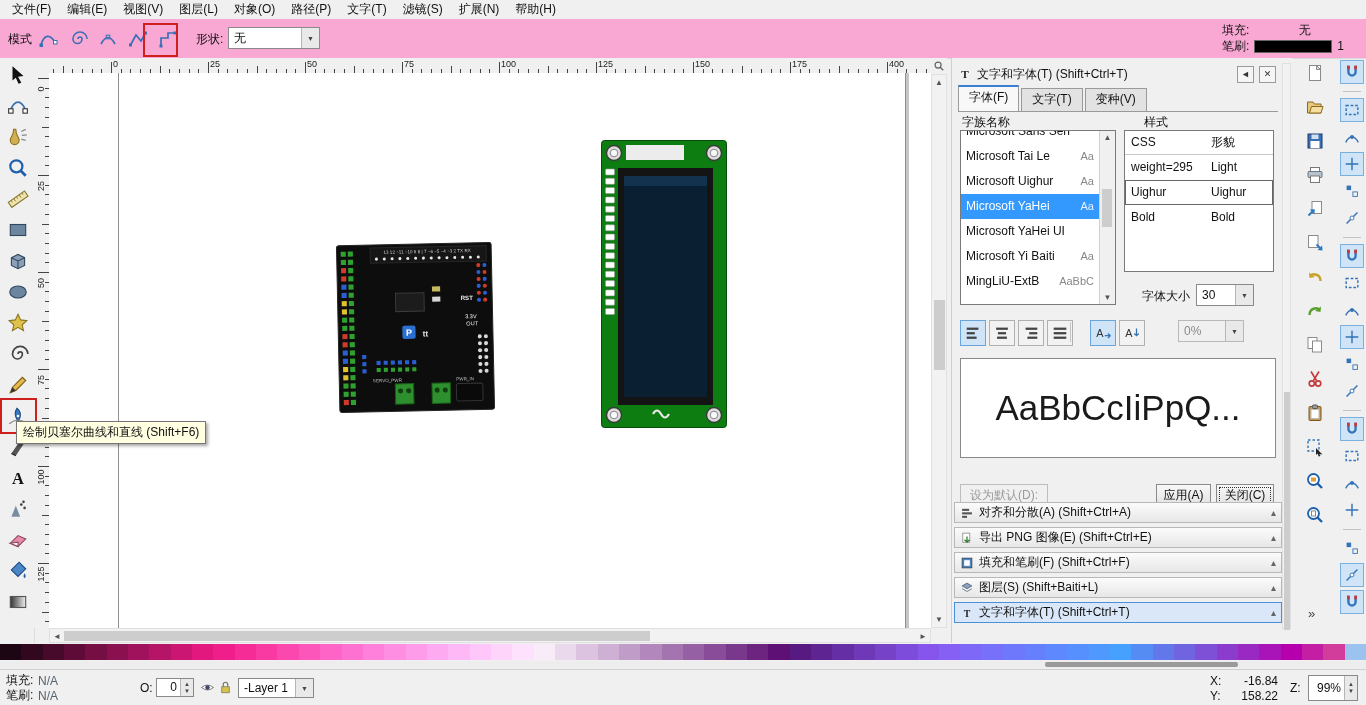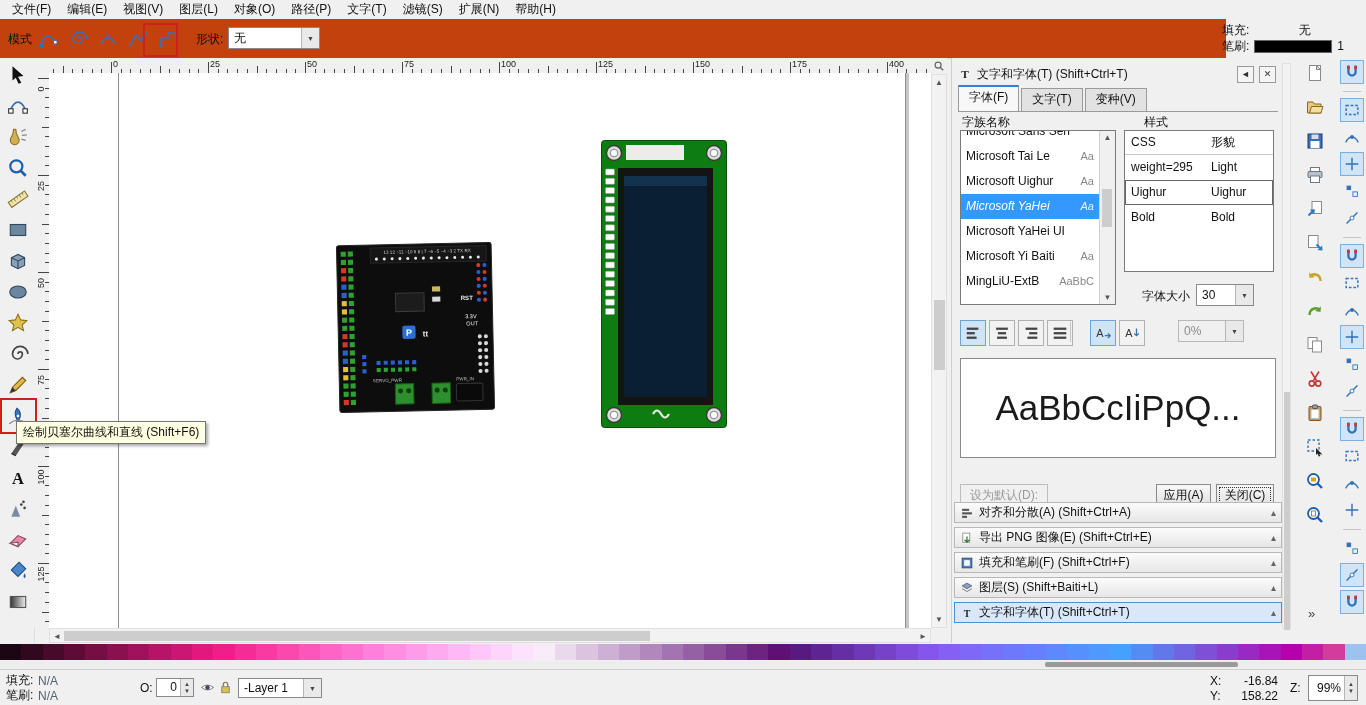--- a/index.html
+++ b/index.html
@@ -4,21 +4,21 @@
 <style>
   html,body{margin:0;padding:0;background:#777;}
   #app{position:relative;width:1366px;height:705px;background:#f0f0f0;overflow:hidden;
        font-family:"Liberation Sans","DejaVu Sans",sans-serif;font-size:12px;color:#111;}
   .abs{position:absolute;}
   svg{display:block;font-family:inherit;}
   
   #menubar{position:absolute;left:0;top:0;width:1366px;height:19px;display:flex;align-items:center;padding-left:4px;background:#f0f0f0;}
   .menu-item{padding:1px 8px;cursor:default;}
   
-  #toolbar{position:absolute;left:0;top:19px;width:1226px;height:39px;background:#c2410c;border-bottom:1px solid #d9d9d9;}
+  #toolbar{position:absolute;left:0;top:19px;width:1366px;height:39px;background:#f9a8d4;border-bottom:1px solid #d9d9d9;}
   .tbtn{width:26px;height:26px;display:flex;align-items:center;justify-content:center;border:1px solid transparent;}
   #mode-buttons{display:flex;gap:2px;}
   .redbox{border:2px solid #cf2020;pointer-events:none;z-index:50;}
   .combo{background:#fff;border:1px solid #8a8a8a;display:flex;align-items:center;box-sizing:border-box;}
   .combo .cval{flex:1;padding:0 5px;overflow:hidden;white-space:nowrap;}
   .combo .carrow{width:17px;align-self:stretch;background:#e9e9e9;border-left:1px solid #b5b5b5;display:flex;align-items:center;justify-content:center;font-size:7px;color:#444;}
   .combo.disabled{background:#f0f0f0;color:#8a8a8a;border-color:#b8b8b8;}
   
   #toolbox{position:absolute;left:0;top:58px;width:34px;height:585px;background:#f0f0f0;border-right:1px solid #dcdcdc;}
   .toolbtn{position:absolute;left:3px;width:28px;height:28px;display:flex;align-items:center;justify-content:center;border:1px solid transparent;}
@@ -41,21 +41,21 @@
   #dock{position:absolute;left:951px;top:58px;width:340px;height:585px;background:#f0f0f0;border-left:1px solid #cfcfcf;}
   #dlg-titlebar{position:absolute;left:2px;top:5px;width:328px;height:22px;display:flex;align-items:center;gap:5px;padding-left:4px;box-sizing:border-box;}
   .mini-btn{width:15px;height:15px;border:1px solid #9a9a9a;background:#f5f5f5;display:flex;align-items:center;justify-content:center;font-size:9px;color:#333;}
   #dialog-tabs{position:absolute;left:6px;top:31px;width:320px;height:22px;display:flex;align-items:flex-end;border-bottom:1px solid #9a9a9a;}
   .tab{padding:2px 10px 3px;border:1px solid #9a9a9a;border-bottom:none;background:#e2e2e2;margin-right:2px;}
   .tab.active{background:#f8f8f8;border-top:2px solid #3a80d2;padding-bottom:5px;}
   #font-list{position:absolute;left:8px;top:72px;width:154px;height:173px;background:#fff;border:1px solid #7a7a7a;overflow:hidden;}
   #font-list-items{position:absolute;left:0;top:-12px;width:138px;}
   .fitem{height:25px;line-height:25px;padding:0 5px;display:flex;white-space:nowrap;overflow:hidden;}
   .fitem .fsample{margin-left:auto;color:#888;font-size:11px;}
-  .fitem.sel{background:#3399ff;color:#fff;font-style:italic;}
+  .fitem.sel{background:#3399ff;color:#fff;}
   .fitem.sel .fsample{color:#e8f2ff;}
   .list-scroll{position:absolute;right:0;top:0;width:15px;height:100%;background:#f0f0f0;border-left:1px solid #d0d0d0;}
   #style-box{position:absolute;left:172px;top:72px;width:148px;height:140px;background:#fff;border:1px solid #7a7a7a;}
   .sthead{display:flex;height:23px;line-height:23px;padding:0 6px;border-bottom:1px solid #c8c8c8;}
   .sthead .c1{width:80px;}
   .strow{display:flex;height:25px;line-height:25px;padding:0 6px;}
   .strow .c1{width:80px;}
   .strow.focus{outline:1px solid #666;outline-offset:-1px;}
   .dlg-label{position:absolute;color:#111;}
   .sqbtn{width:24px;height:24px;display:flex;align-items:center;justify-content:center;border:1px solid #b0b0b0;background:#f2f2f2;}
@@ -1112,21 +1112,21 @@
           <path d="M2 10 Q10 3.5,18 10 Q10 16.5,2 10 Z" fill="#fff" stroke="#555"></path>
           <circle cx="10" cy="10" r="3" fill="#446"></circle>
         </svg>
     </div>
     <div class="abs" style="left:218px;top:10px">
       <svg width="15" height="15" viewBox="0 0 20 20">
           <rect x="5" y="9" width="10" height="8" fill="#d8c24a" stroke="#776"></rect>
           <path d="M7 9 V6 a3 3 0 0 1 6 0 V9" fill="none" stroke="#776" stroke-width="1.6"></path>
         </svg>
     </div>
-    <div class="abs combo" style="left:238px;top:8px;width:84px;height:20px">
+    <div class="abs combo" style="left:238px;top:8px;width:76px;height:20px">
       <span class="cval">-Layer 1</span>
       <span class="carrow">▼</span>
     </div>
     <div class="abs" style="left:1210px;top:3px">
       <div style="display:flex;height:15px;align-items:center">
         <span style="width:16px">X:</span>
         <span style="width:52px;text-align:right">-16.84</span>
       </div>
       <div style="display:flex;height:15px;align-items:center">
         <span style="width:16px">Y:</span>

